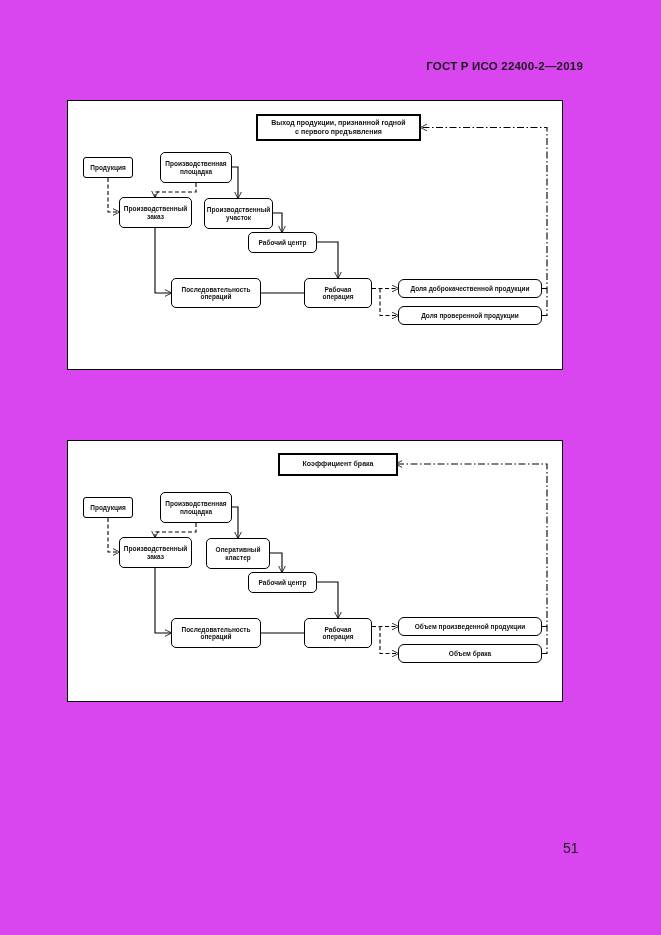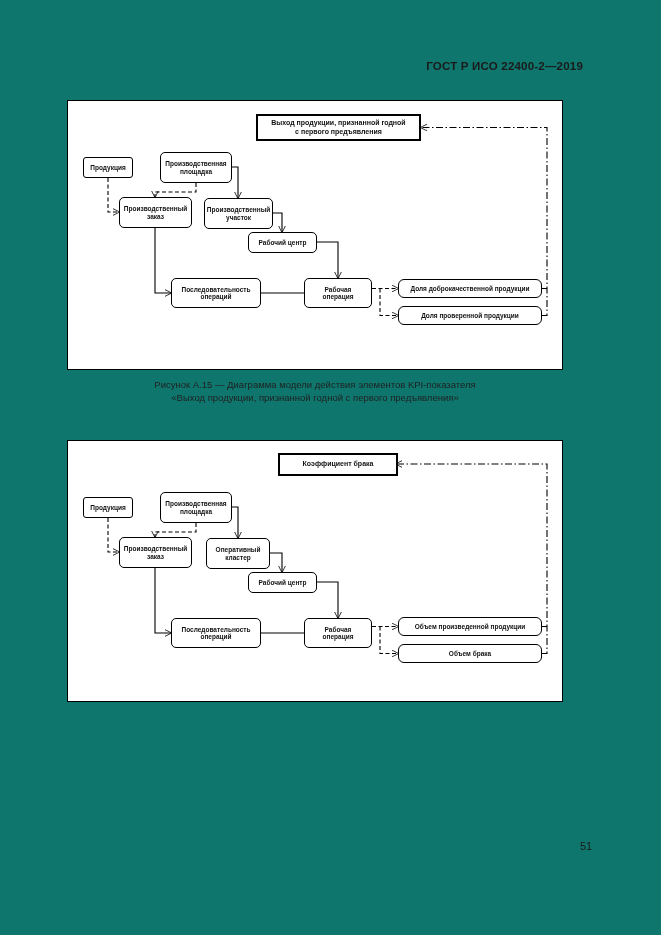--- a/index.html
+++ b/index.html
@@ -1,17 +1,17 @@
 <!DOCTYPE html>
 <html><head>
 <meta charset="utf-8">
 <style>
   html,body{margin:0;padding:0;background:#e8e8e8;}
   .page{
-    position:relative;width:661px;height:935px;background:#0f766e;
+    position:relative;width:661px;height:935px;background:#d946ef;
     font-family:"Liberation Sans",sans-serif;color:#111;overflow:hidden;
     margin:0 auto;
   }
   .header{
     position:absolute;top:60px;right:78px;
     font-size:11.5px;font-weight:bold;letter-spacing:.2px;color:#1a1a1a;
   }
   .figure{
     position:absolute;left:67px;width:496px;
     border:1.5px solid #000;box-sizing:border-box;background:#fff;
@@ -31,21 +31,21 @@
     position:absolute;box-sizing:border-box;background:#fff;
     border:2.5px solid #000;
     display:flex;align-items:center;justify-content:center;
     text-align:center;font-weight:bold;font-size:7px;line-height:8.5px;
     white-space:pre-line;padding:1px;
   }
   .caption{
     position:absolute;left:67px;width:496px;text-align:center;
     font-size:9.5px;line-height:13px;color:#1f1f1f;white-space:pre-line;
   }
-  .pagenum{position:absolute;left:580px;top:840px;font-size:11px;color:#1a1a1a;}
+  .pagenum{position:absolute;left:563px;top:840px;font-size:14px;color:#1a1a1a;}
 </style>
 </head>
 <body>
 
 <div class="page">
 
   <div class="header">ГОСТ Р ИСО 22400-2—2019</div>
 
   <div class="figure" style="top:100px;height:270px;">
     <svg class="wires" width="493" height="267" viewBox="0 0 493 267">
@@ -78,22 +78,20 @@
 участок</div>
     <div class="node" style="left:180px;top:131px;width:69px;height:21px;">Рабочий центр</div>
     <div class="node" style="left:103px;top:177px;width:90px;height:30px;">Последовательность
 операций</div>
     <div class="node" style="left:236px;top:177px;width:68px;height:30px;">Рабочая
 операция</div>
     <div class="node" style="left:330px;top:178px;width:144px;height:19px;border-radius:6px;">Доля доброкачественной продукции</div>
     <div class="node" style="left:330px;top:205px;width:144px;height:19px;border-radius:6px;">Доля проверенной продукции</div>
   </div>
 
-  <div class="caption" style="top:378px;">Рисунок А.15 — Диаграмма модели действия элементов KPI-показателя
-«Выход продукции, признанной годной с первого предъявления»</div>
 
   <div class="figure" style="top:440px;height:262px;">
     <svg class="wires" width="493" height="259" viewBox="0 0 493 259">
       <defs>
         <marker id="arr2" viewBox="0 0 10 10" refX="9" refY="5" markerWidth="6.5" markerHeight="6.5" orient="auto">
           <path d="M0,0 L10,5 L0,10 z" fill="#000" stroke="none"></path>
         </marker>
       </defs>
       <path d="M164,66 H170 V97" marker-end="url(#arr2)"></path>
       <path d="M202,112 H214 V131" marker-end="url(#arr2)"></path>

